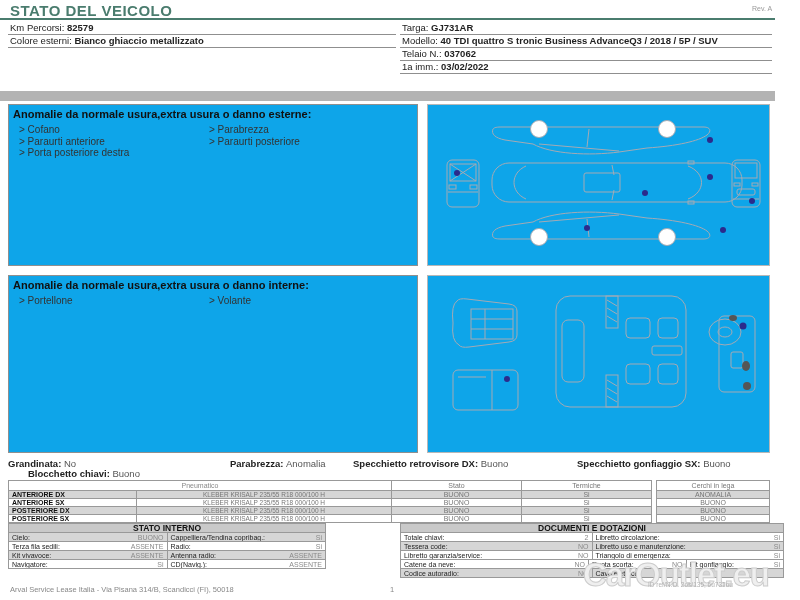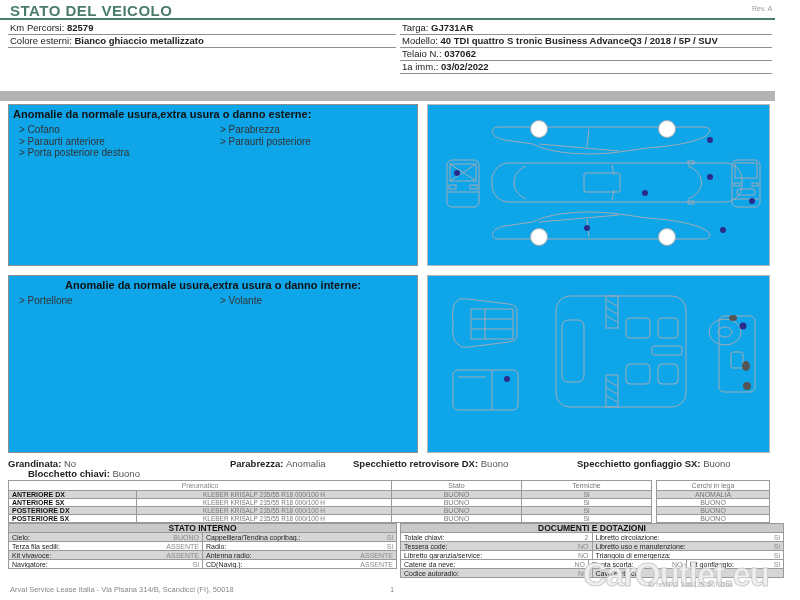--- a/index.html
+++ b/index.html
@@ -17,43 +17,43 @@
   .hfields.left  { left:8px;  width:388px; }
   .hfields.right { left:400px; width:372px; }
   .hfield { font-size:9.5px; line-height:10px; padding:1px 0 1px 2px; border-bottom:1px solid #8f8f8f; }
   .hfield b { font-weight:bold;margin-top:22px; }
   .divider { position:absolute; left:0; top:91px; width:775px; height:10px; background:#b3b3b3; }
   
   .box { position:absolute; background:#0ea5e9; border:1px solid #8f8f8f; }
   .box.diagram { border-color:#b7b7b7; }
   #box-ext-text { left:8px;  top:104px; width:410px; height:162px; }
   #box-ext-diag { left:427px; top:104px; width:343px; height:162px; }
-  #box-int-text { left:8px;  top:275px; width:410px; height:178px;text-align:center; }
+  #box-int-text { left:8px;  top:275px; width:410px; height:178px; }
   #box-int-diag { left:427px; top:275px; width:343px; height:178px; }
   .box-title { font-size:11px; font-weight:bold; padding:3px 4px 2px 4px; color:#111; }
   .acol { position:absolute; top:19px; font-size:10px; line-height:11.5px; color:#333; }
-  .acol.c1 { left:10px; } .acol.c2 { left:200px;margin-left:11px; }
+  .acol.c1 { left:10px; } .acol.c2 { left:200px; }
   
   .sline { position:absolute; font-size:9.5px; line-height:10px; }
   .sline b { font-weight:bold; color:#222; } .sline span { color:#555; }
   
   .tmain { position:absolute; left:8px; top:480px; width:644px; border:1px solid #999; font-size:7px; }
   .tcer  { position:absolute; left:656px; top:480px; width:114px; border:1px solid #999; font-size:7px; }
   .trow { display:flex; height:8px; align-items:center; border-top:1px solid #999; }
   .trow.head { height:9px; border-top:none; color:#8a8a8a; }
   .trow.g { background:#d6d6d6; }
   .tc { height:100%; display:flex; align-items:center; justify-content:center; overflow:hidden; white-space:nowrap; }
   .tc.pos { width:127px; justify-content:flex-start; padding-left:3px; font-weight:bold; color:#111; font-size:7px; }
   .tc.tyre { width:255px; color:#777; font-size:6.5px; border-left:1px solid #999; }
   .tc.headwide { width:382px; }
   .tc.stato, .tc.term { width:130px; color:#777; border-left:1px solid #999; }
   .tc.cer { width:100%; color:#777; }
   
   .panel { position:absolute; top:523px; font-size:7px; }
-  .panel.pl { left:8px;  width:389px; }
+  .panel.pl { left:8px;  width:318px; }
   .panel.pr { left:400px; width:384px; }
   .ptitle { height:10px; line-height:9px; background:#c9c9c9; border:1px solid #999;
             text-align:center; font-weight:bold; font-size:8.5px; color:#111; }
   .prow { display:flex; height:9px; border:1px solid #999; border-top:none; background:#fff; }
   .prow.g { background:#d6d6d6; }
   .pcell { flex:1; display:flex; justify-content:space-between; align-items:center; padding:0 3px; overflow:hidden; white-space:nowrap; }
   .pcell + .pcell { border-left:1px solid #999; }
   .pcell .lab { color:#222; } .pcell .val { color:#8a8a8a; padding-left:4px; }
   .pcell.half { flex:0.5; }
   

